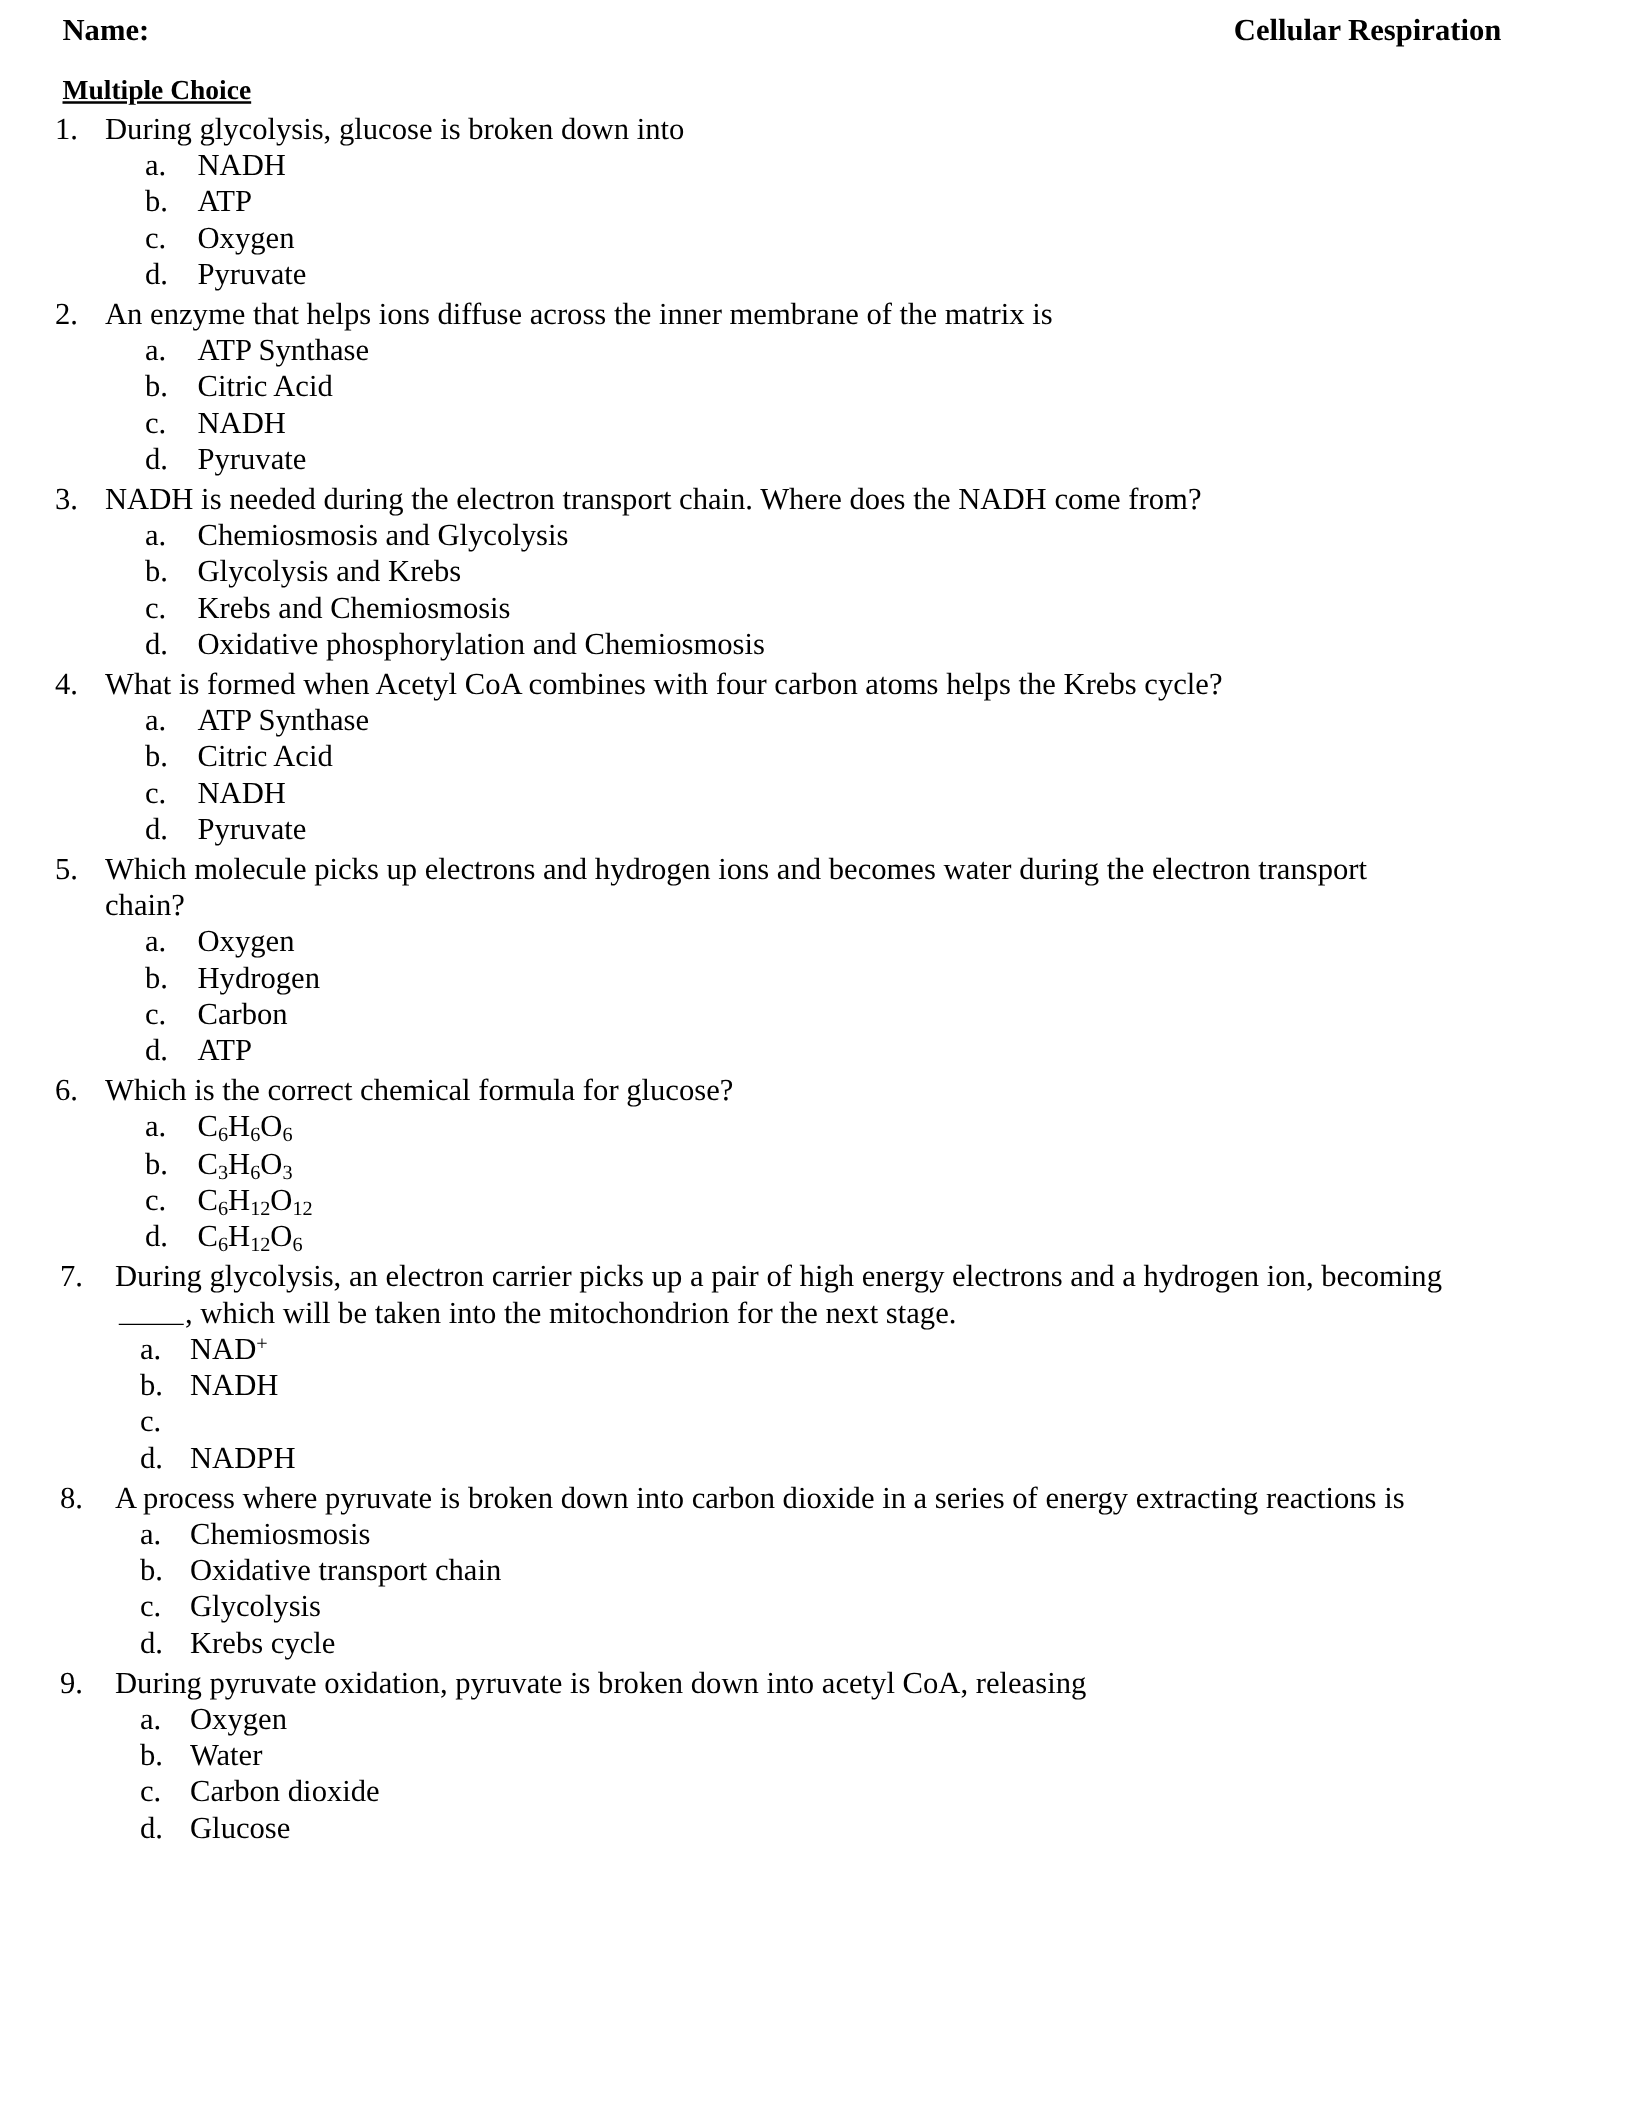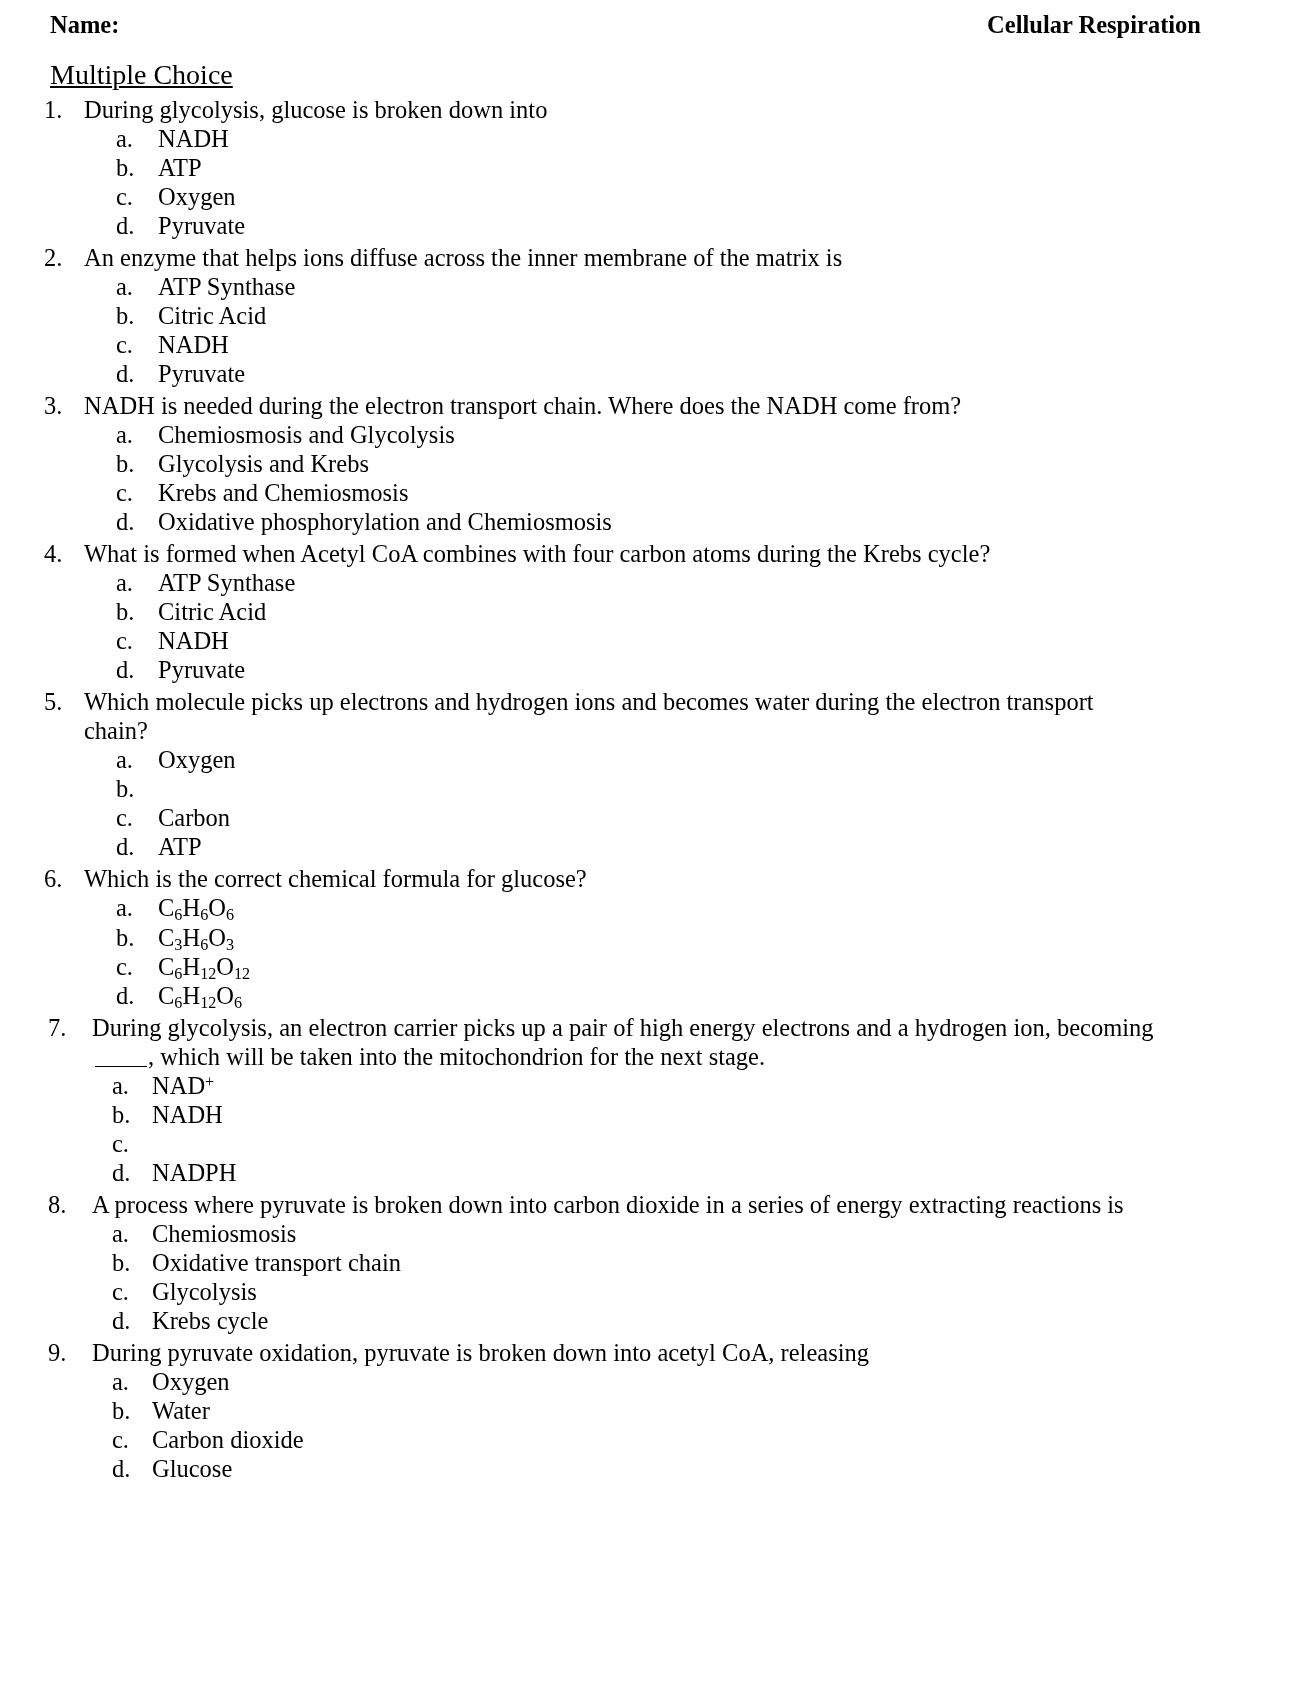--- a/index.html
+++ b/index.html
@@ -35,22 +35,22 @@
     font-weight: bold;
     line-height: 1.25;
   }
   .doc-header .name-label { flex: 0 0 auto; }
   .doc-header .spacer { flex: 1 1 auto; }
   .doc-header .doc-title { flex: 0 0 auto; white-space: nowrap; text-align: center; }
 
   
   .section-heading {
     margin: 18px 0 4px 50px;
-    font-size: 28px;
-    font-weight: normal;
+    font-size: 22px;
+    font-weight: bold;
     text-decoration: underline;
     display: inline-block;
   }
 
   
   .question-list {
     margin: 0;
     padding: 0;
     list-style: none;
     font-size: 24.5px;
@@ -201,21 +201,21 @@
           </li>
           <li class="choice">
             <span class="choice-letter">d.</span>
             <span class="choice-text">Oxidative phosphorylation and Chemiosmosis</span>
           </li>
         </ul>
       </li>
       <li class="question">
         <div class="q-line">
           <span class="q-num">4.</span>
-          <span class="q-text">What is formed when Acetyl CoA combines with four carbon atoms during the Krebs cycle?</span>
+          <span class="q-text">What is formed when Acetyl CoA combines with four carbon atoms helps the Krebs cycle?</span>
         </div>
         <ul class="choice-list">
           <li class="choice">
             <span class="choice-letter">a.</span>
             <span class="choice-text">ATP Synthase</span>
           </li>
           <li class="choice">
             <span class="choice-letter">b.</span>
             <span class="choice-text">Citric Acid</span>
           </li>
@@ -234,20 +234,21 @@
           <span class="q-num">5.</span>
           <span class="q-text">Which molecule picks up electrons and hydrogen ions and becomes water during the electron transport chain?</span>
         </div>
         <ul class="choice-list">
           <li class="choice">
             <span class="choice-letter">a.</span>
             <span class="choice-text">Oxygen</span>
           </li>
           <li class="choice">
             <span class="choice-letter">b.</span>
+            <span class="choice-text">Hydrogen</span>
           </li>
           <li class="choice">
             <span class="choice-letter">c.</span>
             <span class="choice-text">Carbon</span>
           </li>
           <li class="choice">
             <span class="choice-letter">d.</span>
             <span class="choice-text">ATP</span>
           </li>
         </ul>

